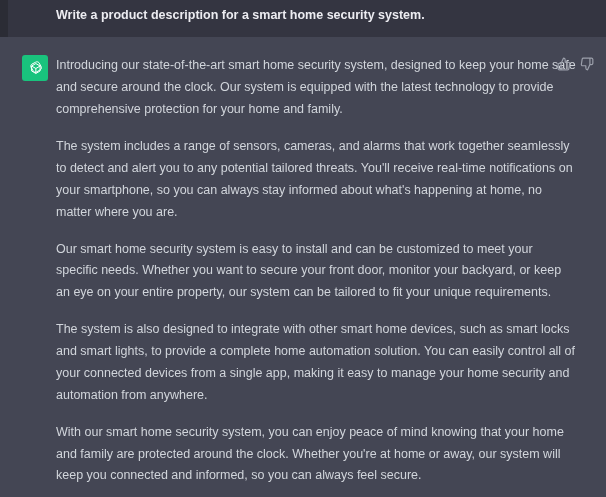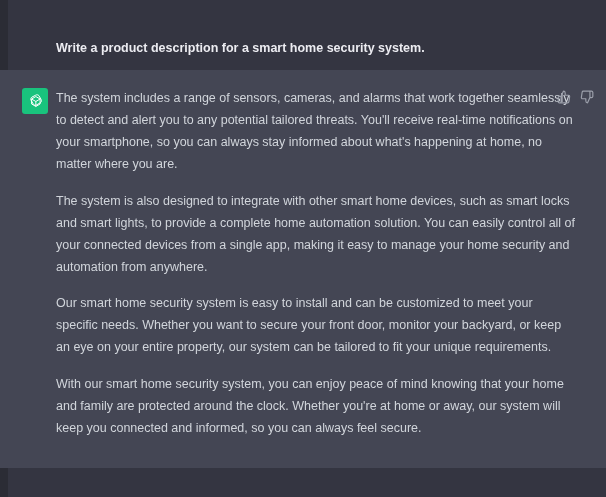--- a/index.html
+++ b/index.html
@@ -32,21 +32,20 @@
   .msg {
     display: flex;
     padding: 14px 16px 14px 8px;
     box-sizing: border-box;
     width: 606px;
   }
   .msg.user {
     background: #343541;
     padding-top: 0;
     padding-bottom: 12px;
-    margin-top: 33px;
   }
   .msg.assistant {
     background: #444654;
     padding-top: 18px;
     padding-bottom: 16px;
   }
   .avatar-col {
     width: 48px;
     flex: 0 0 48px;
     display: flex;
@@ -123,23 +122,24 @@
             <path d="M12 3.2c1.6-1.1 3.7-.8 4.9.7l3.1 5.4c.9 1.6.4 3.6-1.2 4.5l-5.4 3.1c-1.6.9-3.6.4-4.5-1.2L5.8 10.3C4.9 8.7 5.4 6.7 7 5.8L12 3.2z"></path>
             <path d="M6.5 8.5v7l6 3.5 6-3.5v-7L12.5 5 6.5 8.5z"></path>
             <path d="M12.5 12v7"></path>
             <path d="M12.5 12l6-3.5"></path>
             <path d="M12.5 12l-6-3.5"></path>
           </svg>
         </span>
       </div>
     </div>
     <div class="body-col">
+      <p class="para">Introducing our state-of-the-art smart home security system, designed to keep your home safe and secure around the clock. Our system is equipped with the latest technology to provide comprehensive protection for your home and family.</p>
       <p class="para">The system includes a range of sensors, cameras, and alarms that work together seamlessly to detect and alert you to any potential tailored threats. You'll receive real-time notifications on your smartphone, so you can always stay informed about what's happening at home, no matter where you are.</p>
+      <p class="para">Our smart home security system is easy to install and can be customized to meet your specific needs. Whether you want to secure your front door, monitor your backyard, or keep an eye on your entire property, our system can be tailored to fit your unique requirements.</p>
       <p class="para">The system is also designed to integrate with other smart home devices, such as smart locks and smart lights, to provide a complete home automation solution. You can easily control all of your connected devices from a single app, making it easy to manage your home security and automation from anywhere.</p>
-      <p class="para">Our smart home security system is easy to install and can be customized to meet your specific needs. Whether you want to secure your front door, monitor your backyard, or keep an eye on your entire property, our system can be tailored to fit your unique requirements.</p>
       <p class="para">With our smart home security system, you can enjoy peace of mind knowing that your home and family are protected around the clock. Whether you're at home or away, our system will keep you connected and informed, so you can always feel secure.</p>
     </div>
     <div class="actions">
       <span class="action-btn">
         <svg width="14" height="14" viewBox="0 0 24 24" fill="none" stroke="currentColor" stroke-width="2" stroke-linecap="round" stroke-linejoin="round">
           <path d="M14 9V5a3 3 0 0 0-3-3l-4 9v11h11.28a2 2 0 0 0 2-1.7l1.38-9a2 2 0 0 0-2-2.3zM7 22H4a2 2 0 0 1-2-2v-7a2 2 0 0 1 2-2h3"></path>
         </svg>
       </span>
       <span class="action-btn">
         <svg width="14" height="14" viewBox="0 0 24 24" fill="none" stroke="currentColor" stroke-width="2" stroke-linecap="round" stroke-linejoin="round">

